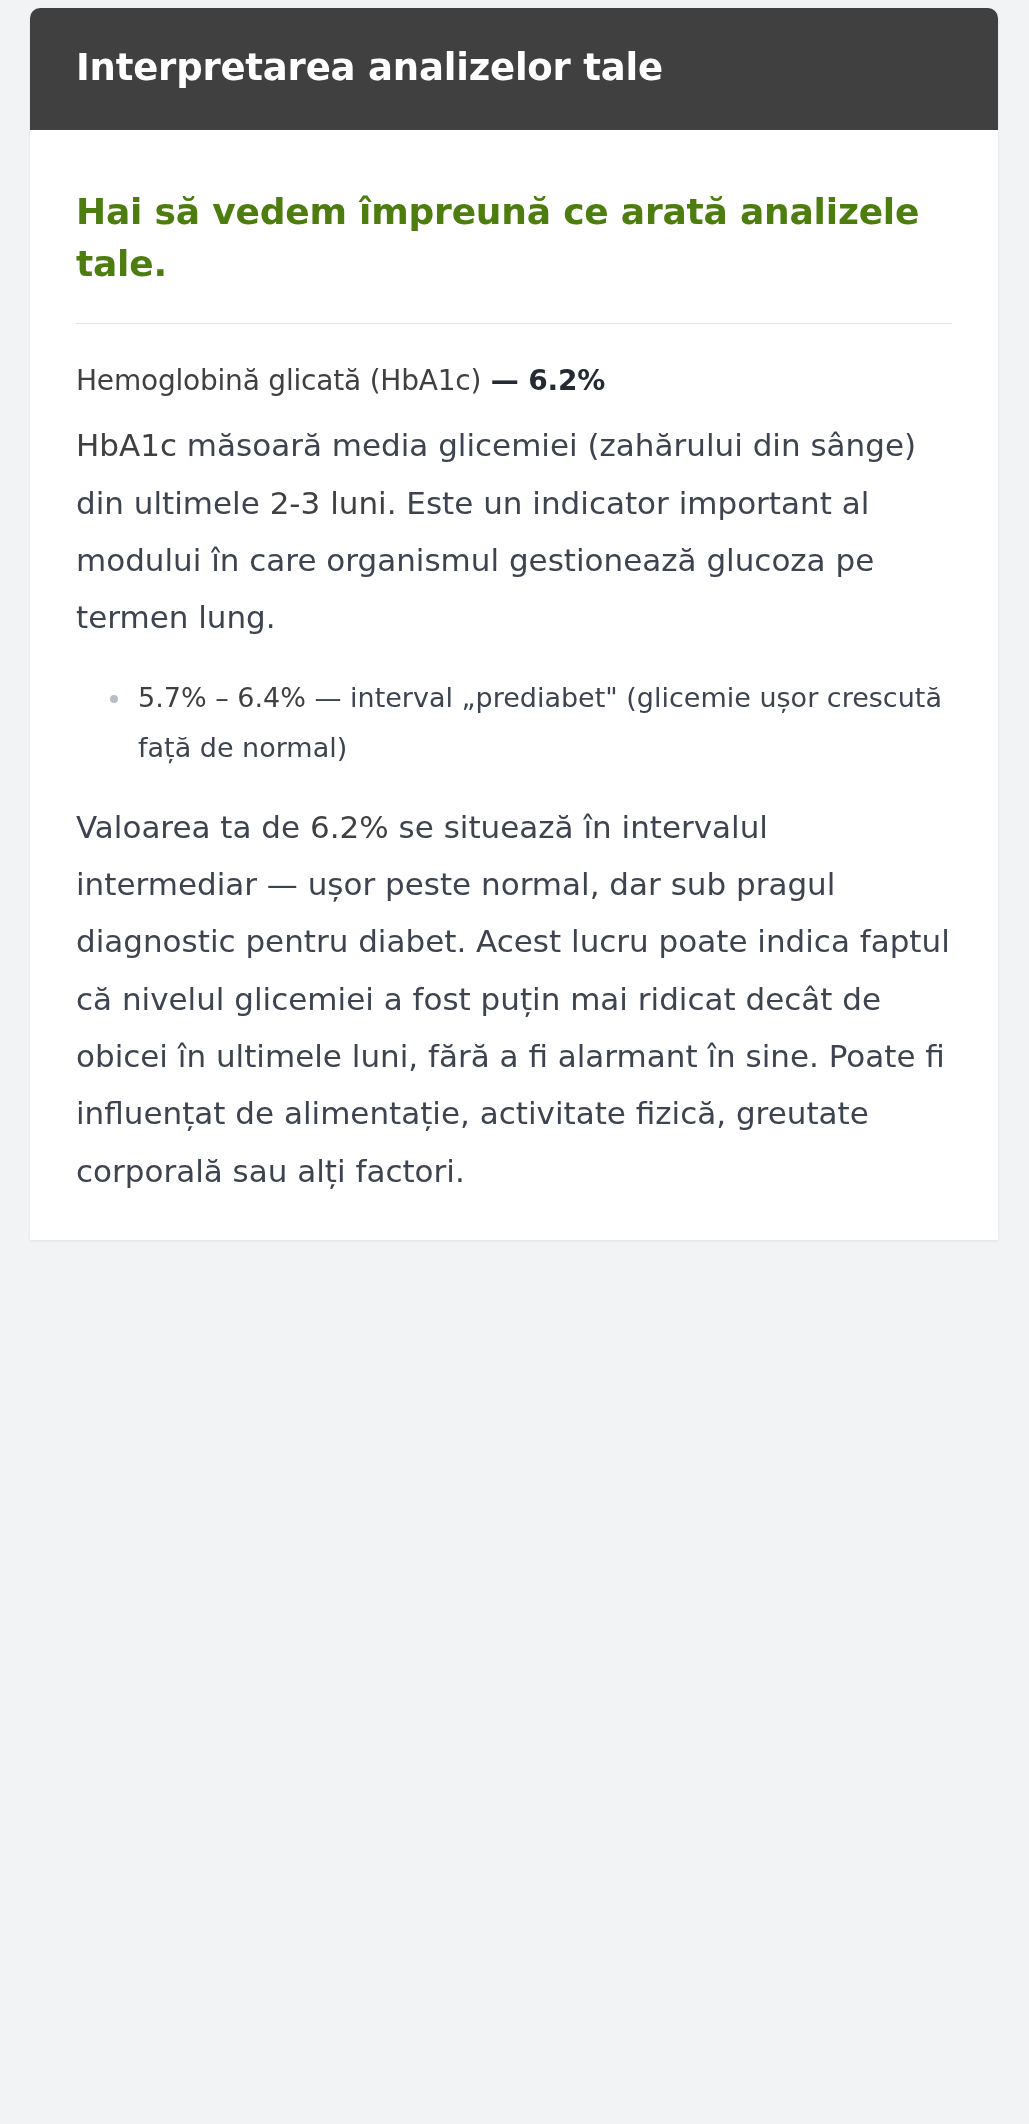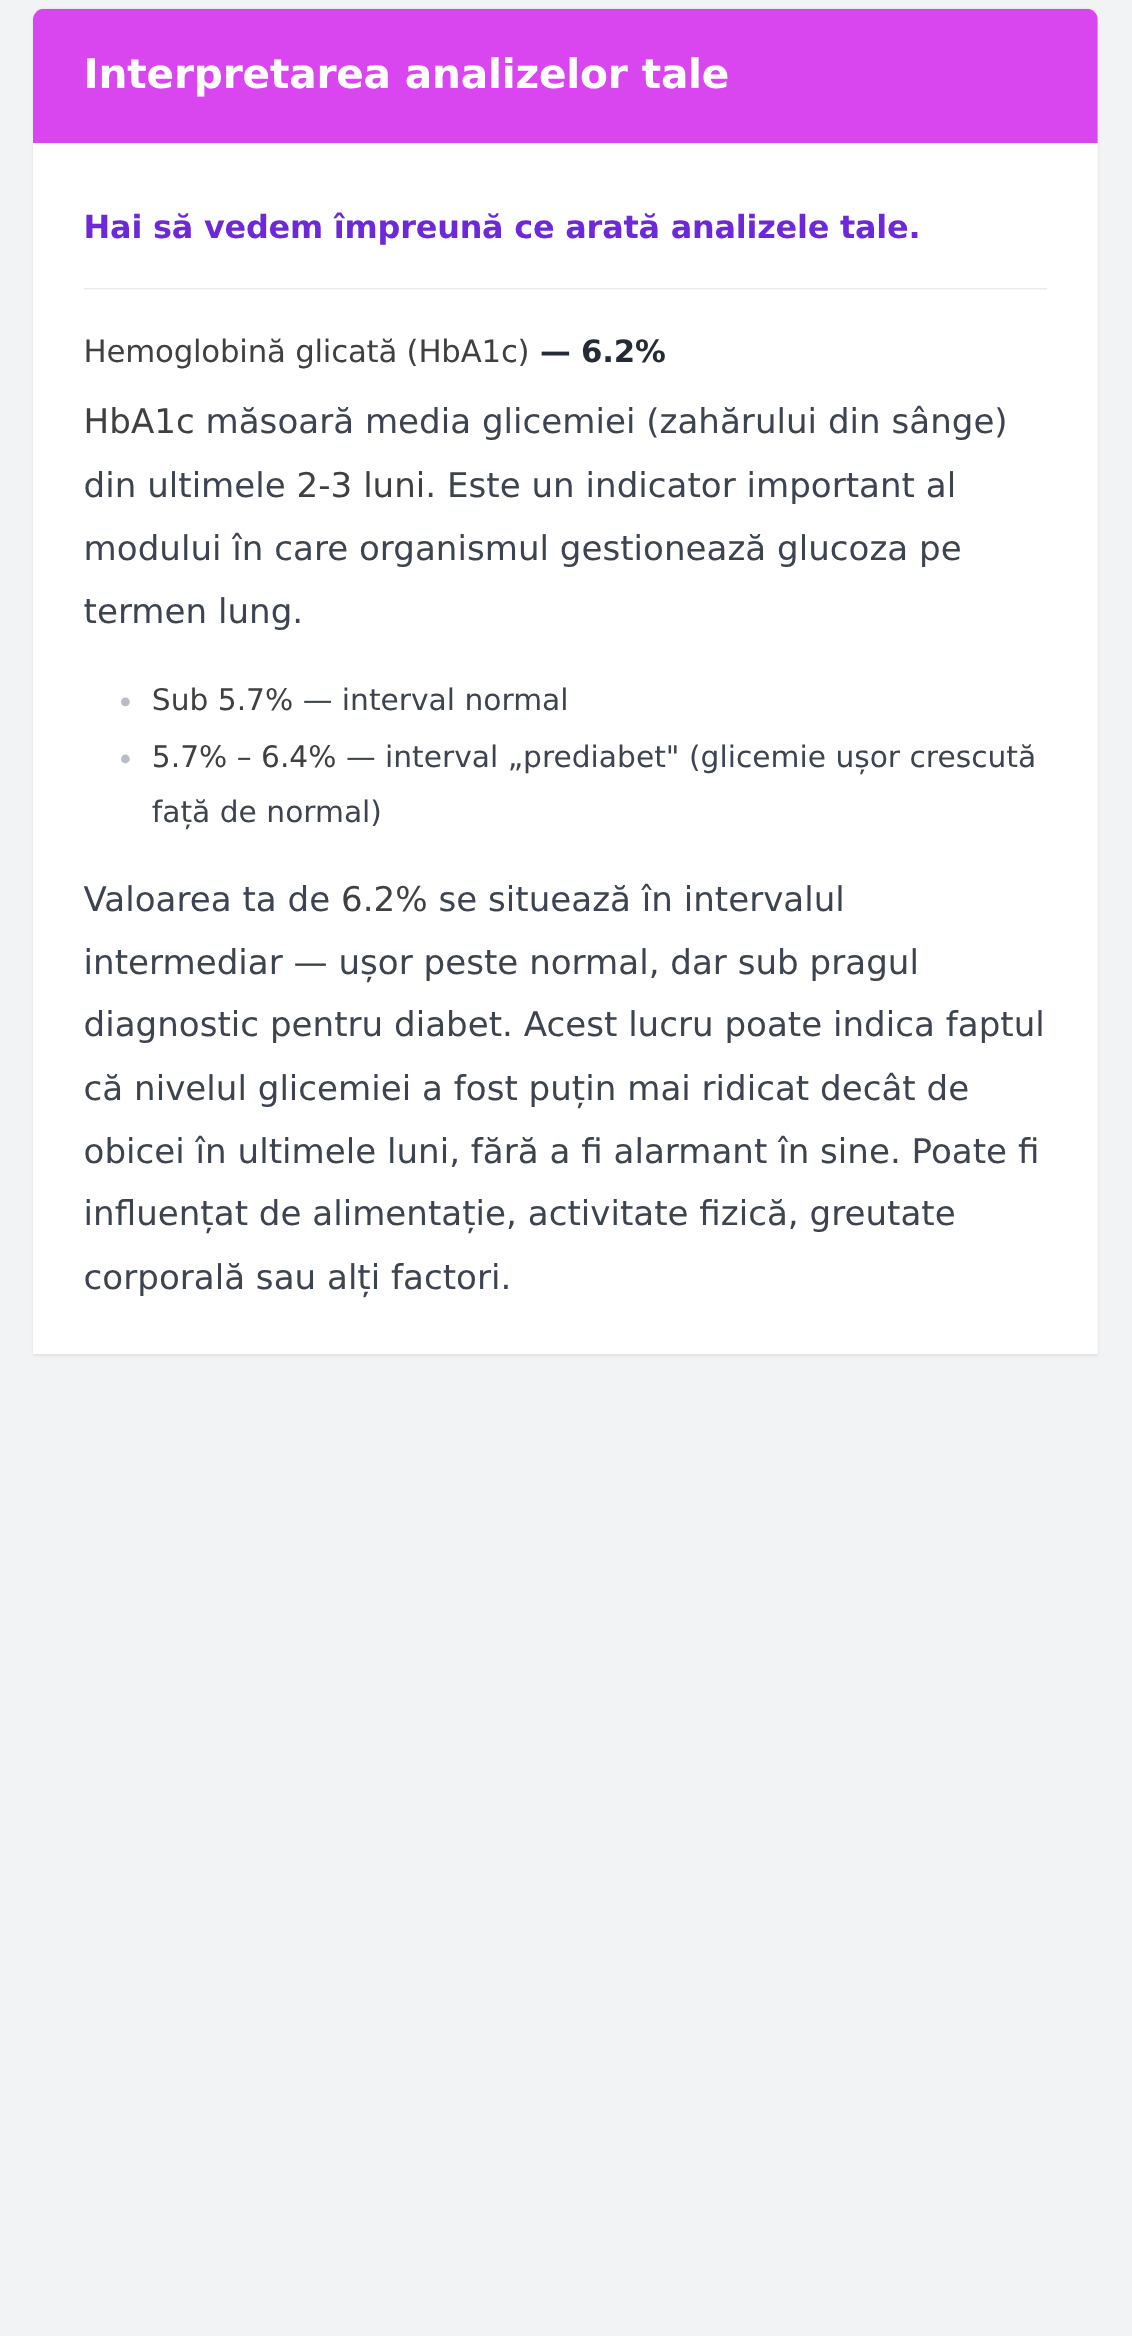--- a/index.html
+++ b/index.html
@@ -17,41 +17,41 @@
     position: absolute;
     left: 30px;
     top: 8px;
     width: 968px;
     background: #ffffff;
     border-radius: 10px 10px 0 0;
     box-shadow: 0 1px 3px rgba(0,0,0,0.08);
     overflow: hidden;
   }
   .card-header {
-    background: #d946ef;
+    background: #404040;
     padding: 38px 62px 40px 46px;
   }
   .card-header h1 {
     margin: 0;
     color: #ffffff;
     font-size: 37px;
     line-height: 1.2;
     font-weight: bold;
     letter-spacing: -0.2px;
   }
   .card-body {
     padding: 56px 46px 40px 46px;
     color: #3d4450;
   }
   .intro {
     margin: 0 0 34px 0;
-    font-size: 29px;
+    font-size: 36px;
     line-height: 1.42;
     font-weight: bold;
-    color: #6d28d9;
+    color: #4d7c0f;
     letter-spacing: -0.2px;
   }
   .divider {
     border: 0;
     border-top: 1px solid #e3e5e8;
     margin: 0 0 38px 0;
   }
   .section-title {
     margin: 0 0 18px 0;
     font-size: 28px;
@@ -110,23 +110,20 @@
       <strong>Hemoglobină glicată (HbA1c)</strong><span> — </span><span>6.2%</span>
     </h2>
 
     <p class="para">
       <strong>HbA1c</strong><span> măsoară media glicemiei (zahărului din sânge) din ultimele </span><strong>2-3 luni</strong><span>. Este un indicator important al modului în care organismul gestionează glucoza pe termen lung.</span>
     </p>
 
 
     <ul class="ranges">
       <li>
-        <strong>Sub 5.7%</strong><span> — interval normal</span>
-      </li>
-      <li>
         <strong>5.7% – 6.4%</strong><span> — interval „prediabet" (glicemie ușor crescută față de normal)</span>
       </li>
     </ul>
 
     <p class="para">
       <span>Valoarea ta de </span><strong>6.2%</strong><span> se situează în intervalul intermediar — ușor peste normal, dar sub pragul diagnostic pentru diabet. Acest lucru poate indica faptul că nivelul glicemiei a fost puțin mai ridicat decât de obicei în ultimele luni, fără a fi alarmant în sine. Poate fi influențat de alimentație, activitate fizică, greutate corporală sau alți factori.</span>
     </p>
 
   </div>
 </div>

